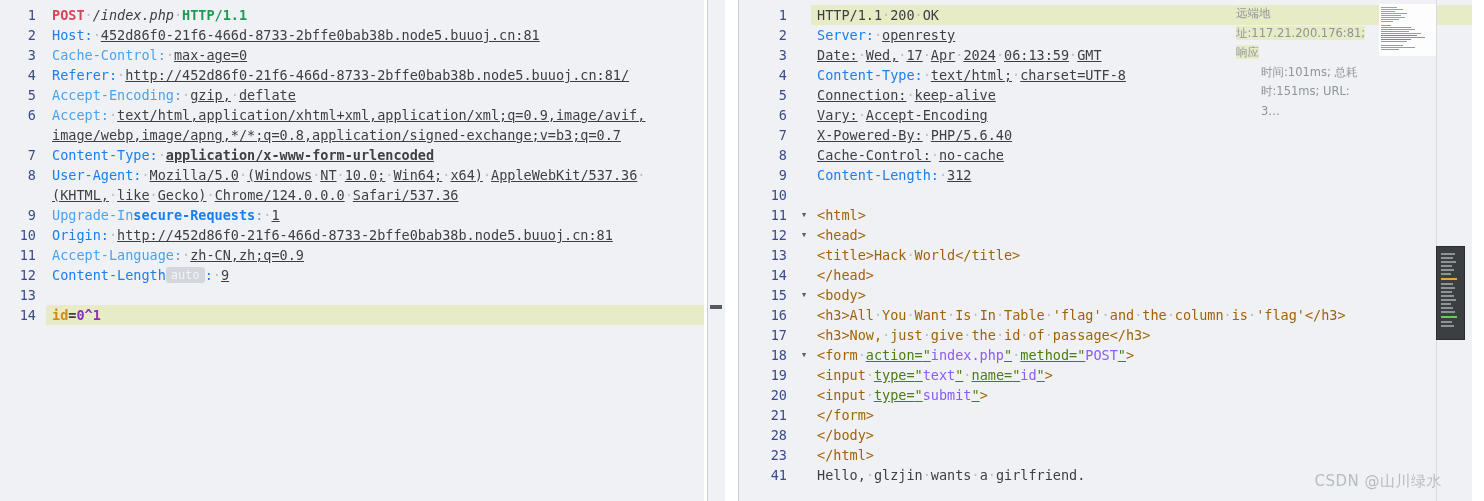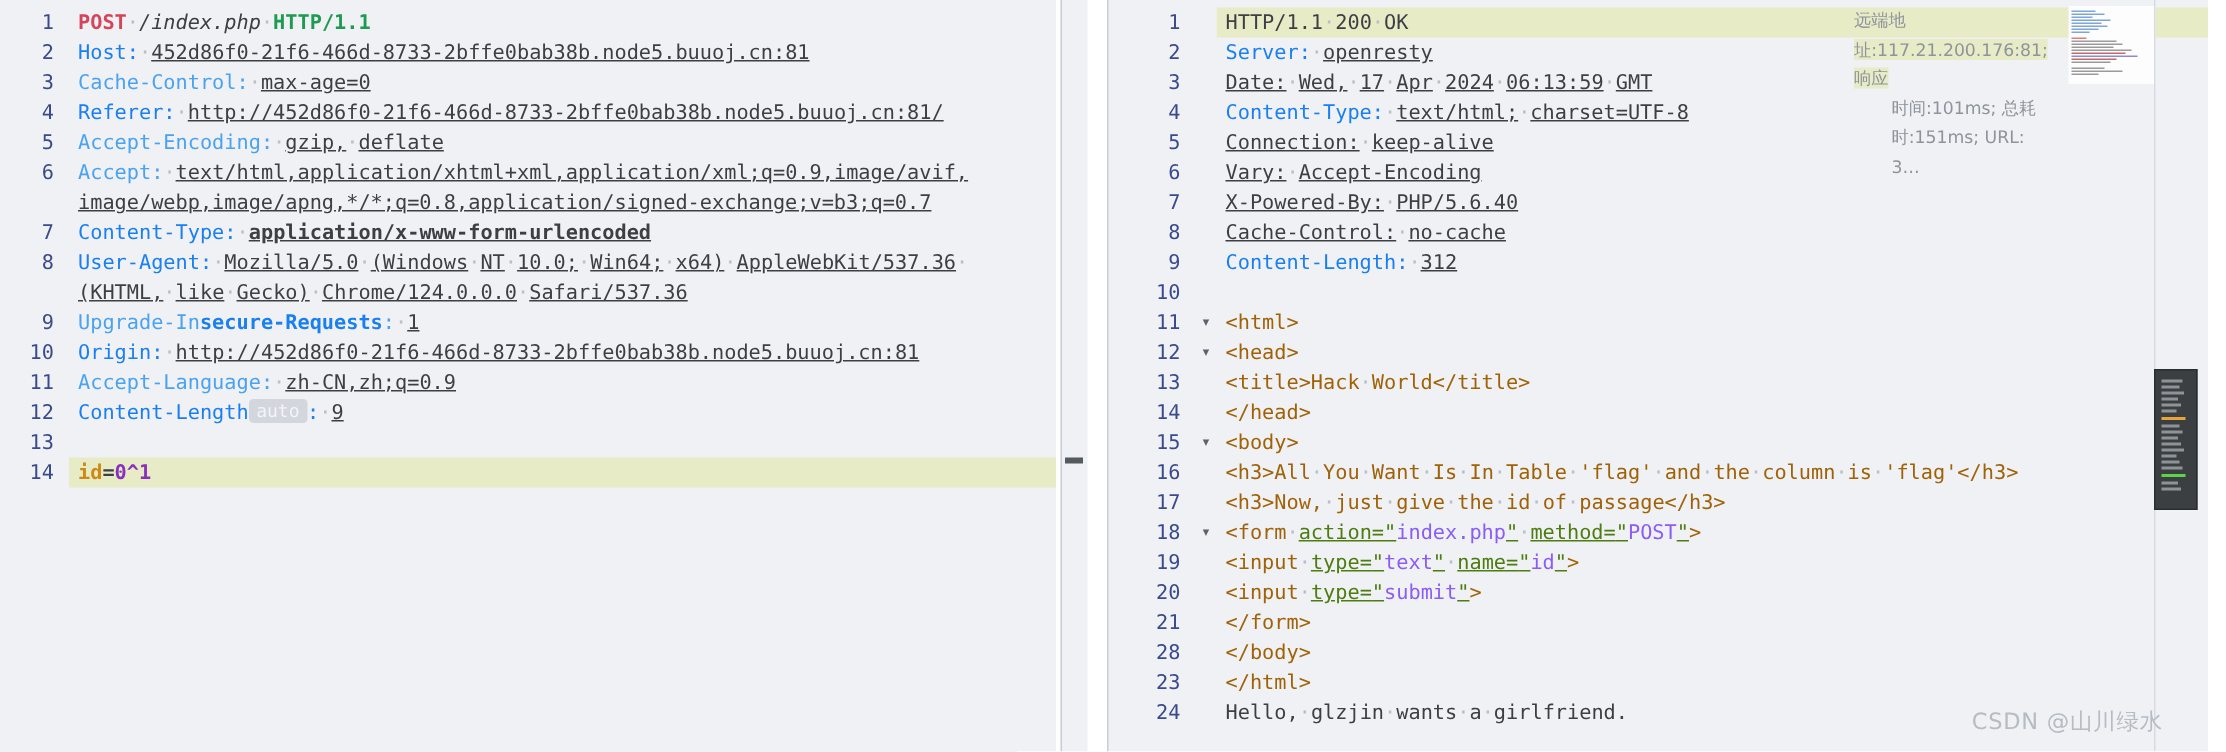--- a/index.html
+++ b/index.html
@@ -148,21 +148,21 @@
           <div class="ln">14</div>
           <div class="ln">15</div>
           <div class="ln">16</div>
           <div class="ln">17</div>
           <div class="ln">18</div>
           <div class="ln">19</div>
           <div class="ln">20</div>
           <div class="ln">21</div>
           <div class="ln">28</div>
           <div class="ln">23</div>
-          <div class="ln">24</div>
+          <div class="ln">41</div>
         </div>
       <div class="foldcol" id="res-folds">
           <div class="fold">&nbsp;</div>
           <div class="fold">&nbsp;</div>
           <div class="fold">&nbsp;</div>
           <div class="fold">&nbsp;</div>
           <div class="fold">&nbsp;</div>
           <div class="fold">&nbsp;</div>
           <div class="fold">&nbsp;</div>
           <div class="fold">&nbsp;</div>

